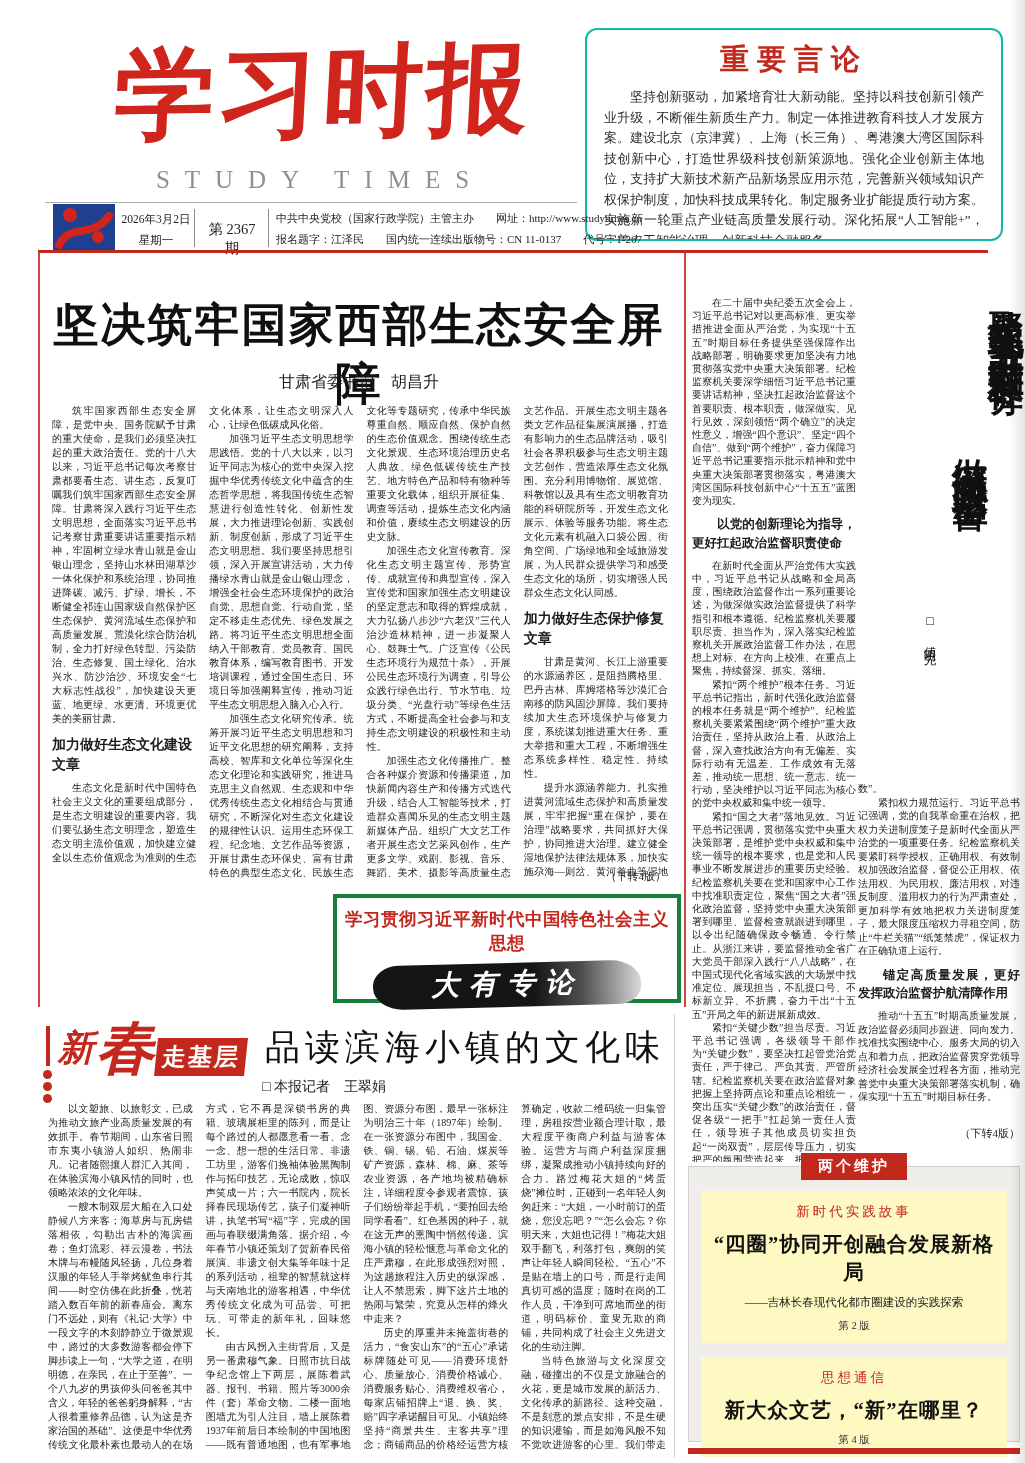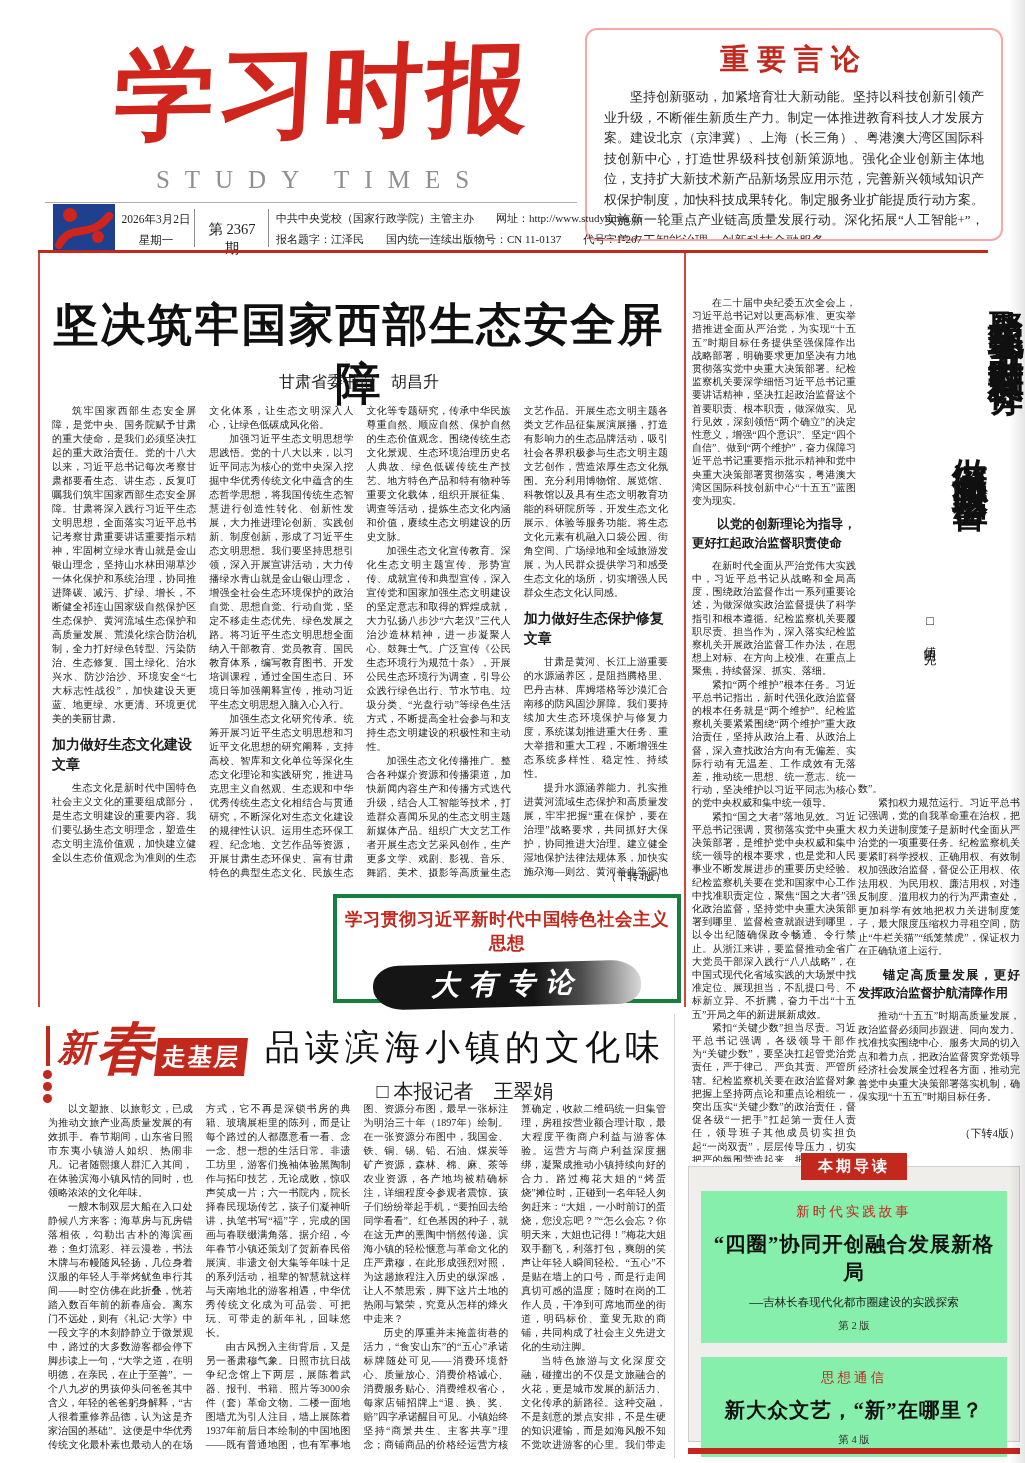--- a/index.html
+++ b/index.html
@@ -21,21 +21,21 @@
   .mast-en {
     left:140px; top:166px; width:360px; text-align:center;
     font-size:25px; letter-spacing:15px; color:#8f8f8f;
     font-family:"Liberation Serif",serif;
   }
   .mast-line { left:45px; top:202px; width:532px; height:1px; background:#adadad; }
 
   
   .qbox {
     left:585px; top:28px; width:418px; height:213px; box-sizing:border-box;
-    border:2px solid #fca5a5; border-radius:12px; padding:8px 17px; overflow:hidden;
+    border:2px solid #14b8a6; border-radius:12px; padding:8px 17px; overflow:hidden;
   }
   .qtitle {
     text-align:center; color:#c3281d; font-weight:900; font-size:29px;
     letter-spacing:8px; font-family:"Liberation Sans","DejaVu Sans",sans-serif;
     margin:2px 0 7px;
   }
   .qbody { font-size:13px; line-height:1.58; color:#2a2a2a; }
 
   
   .logoemb { left:53px; top:204px; width:62px; height:46px; }
@@ -98,39 +98,39 @@
     background:#c3281d; box-shadow:0 12px 0 #c3281d, 0 24px 0 #c3281d;
   }
   .nc-xin { color:#c3281d; font-size:36px; font-weight:900; font-style:italic; margin-top:4px; }
   .nc-chun { color:#c3281d; font-size:58px; font-weight:900; line-height:1; margin:0 2px; font-style:italic; }
   .nc-zou {
     background:#c3281d; color:#fff; font-size:24px; font-weight:bold; padding:3px 6px;
     transform:skewX(-6deg); margin-top:18px; letter-spacing:2px;
     font-family:"Liberation Sans","DejaVu Sans",sans-serif;
   }
   .b-head { left:262px; top:1024px; width:406px; text-align:center; font-size:35px; font-weight:400; letter-spacing:5px; color:#101010; }
-  .b-byline { left:262px; top:1078px; width:406px; text-align:center; font-size:20px; }
+  .b-byline { left:262px; top:1078px; width:406px; font-size:14px; }
   .b-cols {
     left:48px; top:1102px; width:618px; height:356px; overflow:hidden;
     column-count:4; column-gap:13px; font-size:10px; line-height:14px;
   }
   .vgray { left:674px; top:1014px; width:1px; height:444px; background:#d5d5d5; }
 
   
   .guide { left:688px; top:1166px; width:332px; height:276px; box-sizing:border-box; background:#f0eeeb; border:1px solid #cfcfcf; }
   .gtab {
     position:absolute; top:-14px; left:50%; transform:translateX(-50%);
     background:#c3281d; color:#fff; font-size:15px; font-weight:bold; letter-spacing:3px;
     padding:4px 17px; font-family:"Liberation Sans","DejaVu Sans",sans-serif; white-space:nowrap;
   }
-  .gcard { background:#86efac; margin:24px 12px 0; padding:12px 6px 10px; text-align:center; }
+  .gcard { background:#fef9c3; margin:24px 12px 0; padding:12px 6px 10px; text-align:center; }
   .gcard.second { margin-top:14px; }
   .gkicker { color:#c3281d; font-size:13.5px; letter-spacing:3px; }
   .gtitle { font-size:20.5px; font-weight:900; margin-top:9px; letter-spacing:1px; color:#111; }
-  .gsub { font-size:11.5px; margin-top:9px; color:#222;font-family:Liberation Mono, monospace; }
+  .gsub { font-size:11.5px; margin-top:9px; color:#222; }
   .gpage { font-size:10.5px; margin-top:9px; color:#333; }
   .gredbar { left:688px; top:1448px; width:332px; height:6px; background:#c3281d; }
 
   .edge { right:0; top:0; width:16px; height:100%; background:linear-gradient(90deg,rgba(0,0,0,0),rgba(0,0,0,0.10)); }
 </style>
 </head>
 <body>
 
 <div class="page">
 
@@ -223,21 +223,21 @@
   <div class="abs b-cols">
     <p>以文塑旅、以旅彰文，已成为推动文旅产业高质量发展的有效抓手。春节期间，山东省日照市东夷小镇游人如织、热闹非凡。记者随熙攘人群汇入其间，在体验滨海小镇风情的同时，也领略浓浓的文化年味。</p>
     <p>一艘木制双层大船在入口处静候八方来客；海草房与瓦房错落相依，勾勒出古朴的海滨画卷；鱼灯流彩、祥云漫卷，书法木牌与布幔随风轻扬，几位身着汉服的年轻人手举烤鱿鱼串行其间——时空仿佛在此折叠，恍若踏入数百年前的新春庙会。离东门不远处，则有《礼记·大学》中一段文字的木刻静静立于微景观中，路过的大多数游客都会停下脚步读上一句，“大学之道，在明明德，在亲民，在止于至善”。一个八九岁的男孩仰头问爸爸其中含义，年轻的爸爸躬身解释，“古人很着重修养品德，认为这是齐家治国的基础”。这便是中华优秀传统文化最朴素也最动人的在场方式，它不再是深锁书房的典籍、玻璃展柜里的陈列，而是让每个路过的人都愿意看一看、念一念、想一想的生活日常。非遗工坊里，游客们挽袖体验黑陶制作与拓印技艺，无论成败，惊叹声笑成一片；六一书院内，院长择春民现场传艺，孩子们凝神听讲，执笔书写“福”字，完成的国画与春联缀满角落。据介绍，今年春节小镇还策划了贺新春民俗展演、非遗文创大集等年味十足的系列活动，祖辈的智慧就这样与天南地北的游客相遇，中华优秀传统文化成为可品尝、可把玩、可带走的新年礼，回味悠长。</p>
     <p>由古风拐入主街背后，又是另一番肃穆气象。日照市抗日战争纪念馆上下两层，展陈着武器、报刊、书籍、照片等3000余件（套）革命文物。二楼一面地图墙尤为引人注目，墙上展陈着1937年前后日本绘制的中国地图——既有普通地图，也有军事地图、资源分布图，最早一张标注为明治三十年（1897年）绘制。在一张资源分布图中，我国金、铁、铜、锡、铅、石油、煤炭等矿产资源，森林、棉、麻、茶等农业资源，各产地均被精确标注，详细程度令参观者震惊。孩子们纷纷举起手机，“要拍回去给同学看看”。红色基因的种子，就在这无声的熏陶中悄然传递。滨海小镇的轻松惬意与革命文化的庄严肃穆，在此形成强烈对照，为这趟旅程注入历史的纵深感，让人不禁思索，脚下这片土地的热闹与繁荣，究竟从怎样的烽火中走来？</p>
     <p>历史的厚重并未掩盖街巷的活力，“食安山东”的“五心”承诺标牌随处可见——消费环境舒心、质量放心、消费价格诚心、消费服务贴心、消费维权省心，每家店铺招牌上“退、换、奖、赔”四字承诺醒目可见。小镇始终坚持“商景共生、主客共享”理念；商铺商品的价格经运营方核算确定，收款二维码统一归集管理，房租按营业额合理计取，最大程度平衡商户利益与游客体验。运营方与商户利益深度捆绑，凝聚成推动小镇持续向好的合力。路过梅花大姐的“烤蛋烧”摊位时，正碰到一名年轻人匆匆赶来：“大姐，一小时前订的蛋烧，您没忘吧？”“怎么会忘？你明天来，大姐也记得！”梅花大姐双手翻飞，利落打包，爽朗的笑声让年轻人瞬间轻松。“五心”不是贴在墙上的口号，而是行走间真切可感的温度；随时在岗的工作人员，干净到可席地而坐的街道，明码标价、童叟无欺的商铺，共同构成了社会主义先进文化的生动注脚。</p>
     <p>当特色旅游与文化深度交融，碰撞出的不仅是文旅融合的火花，更是城市发展的新活力、文化传承的新路径。这种交融，不是刻意的景点安排，不是生硬的知识灌输，而是如海风般不知不觉吹进游客的心里。我们带走的，是比照片更长久的东西；对祖辈智慧的敬畏，对脚下土地的认知，对社会主义核心价值观的体认。5000多年的文明积淀，100余年的奋斗历程，新时代的创新创造，都浓缩在这座滨海小镇的新春图景里。</p>
   </div>
   <div class="abs vgray"></div>
 
   <div class="abs guide">
-    <div class="gtab">本期导读</div>
+    <div class="gtab">两个维护</div>
     <div class="gcard">
       <div class="gkicker">新时代实践故事</div>
       <div class="gtitle">“四圈”协同开创融合发展新格局</div>
       <div class="gsub">——吉林长春现代化都市圈建设的实践探索</div>
       <div class="gpage">第 2 版</div>
     </div>
     <div class="gcard second">
       <div class="gkicker">思想通信</div>
       <div class="gtitle">新大众文艺，“新”在哪里？</div>
       <div class="gpage">第 4 版</div>

